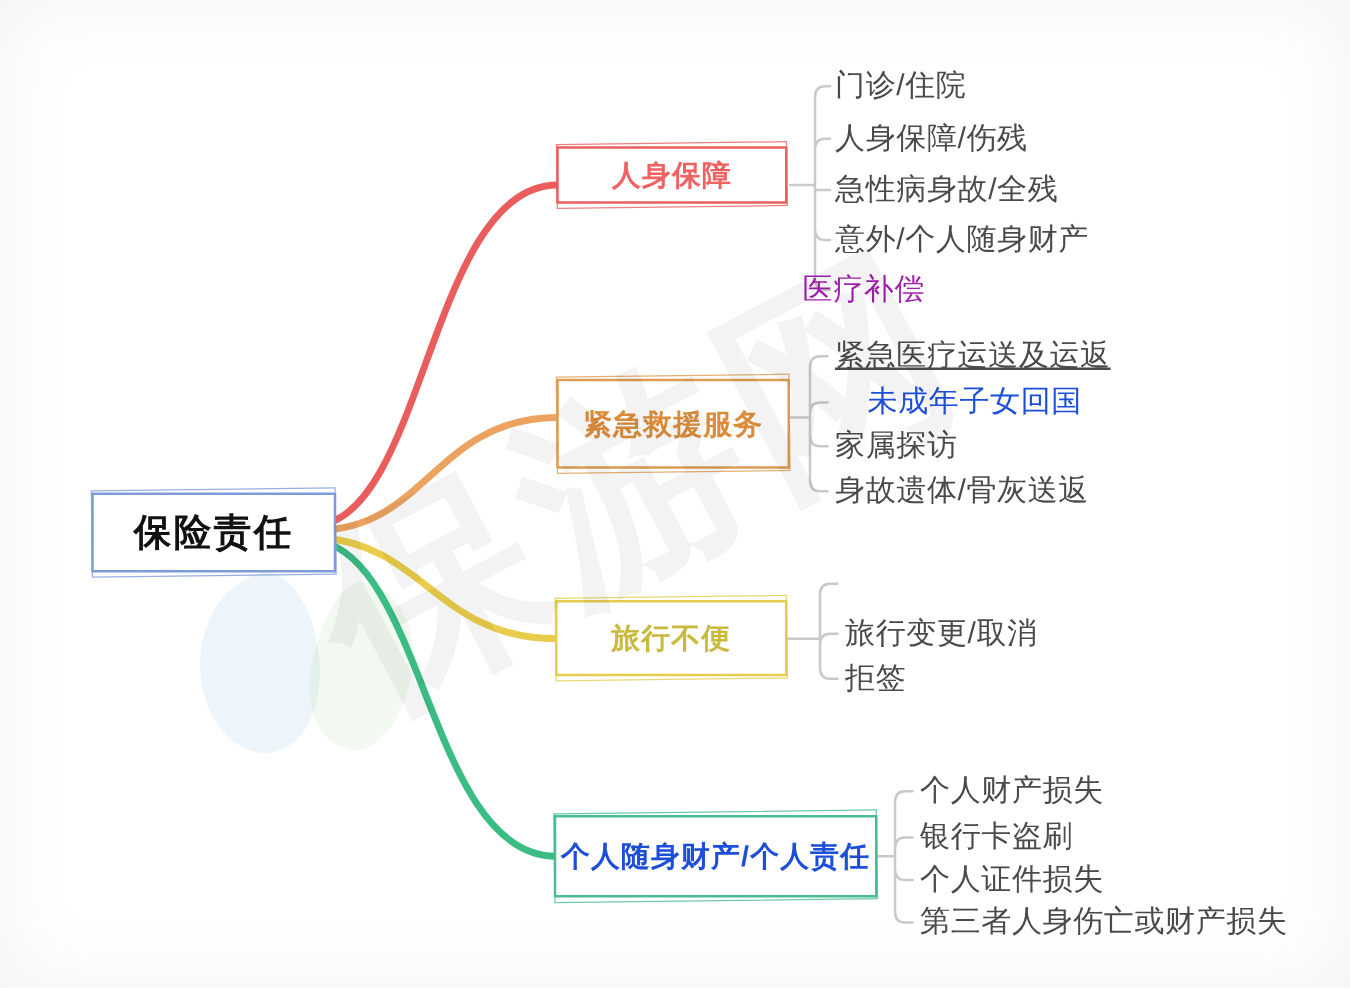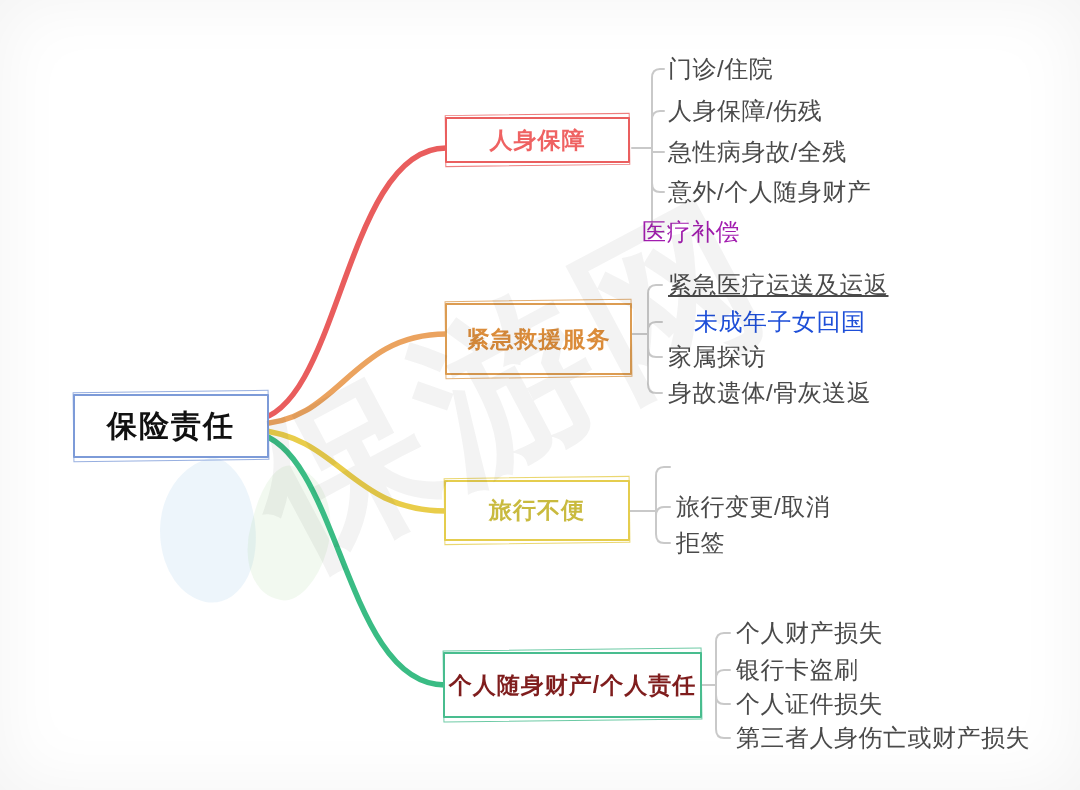--- a/index.html
+++ b/index.html
@@ -81,21 +81,21 @@
   <div class="box" style="left: 445px; top: 117px; width: 185px; height: 46px; --c: #ea5f5f;">
     <span class="branch-label" style="color: rgb(239, 98, 98);">人身保障</span>
   </div>
   <div class="box" style="left: 445px; top: 303px; width: 187px; height: 72px; --c: #dc9c52;">
     <span class="branch-label" style="color: rgb(219, 140, 58);">紧急救援服务</span>
   </div>
   <div class="box" style="left: 444px; top: 480px; width: 186px; height: 61px; --c: #e5cd4e;">
     <span class="branch-label" style="color: rgb(201, 186, 62);">旅行不便</span>
   </div>
   <div class="box" style="left: 443px; top: 652px; width: 259px; height: 66px; --c: #49bd8f;">
-    <span class="branch-label" style="color: #7f1d1d;">个人随身财产/个人责任</span>
+    <span class="branch-label" style="color: #1d4ed8;">个人随身财产/个人责任</span>
   </div>
 
   <div class="child" style="left: 668px; top: 55px; color: rgb(74, 74, 74);">门诊/住院</div>
   <div class="child" style="left: 668px; top: 97px; color: rgb(74, 74, 74);">人身保障/伤残</div>
   <div class="child" style="left: 668px; top: 138px; color: rgb(74, 74, 74);">急性病身故/全残</div>
   <div class="child" style="left: 668px; top: 178px; color: rgb(74, 74, 74);">意外/个人随身财产</div>
   <div class="child" style="left: 642px; top: 218px; color: #a21caf;">医疗补偿</div>
 
   <div class="child" style="left: 668px; top: 271px; color: rgb(74, 74, 74); text-decoration: underline;">紧急医疗运送及运返</div>
   <div class="child" style="left: 668px; top: 308px; color: #1d4ed8; margin-left: 26px;">未成年子女回国</div>

